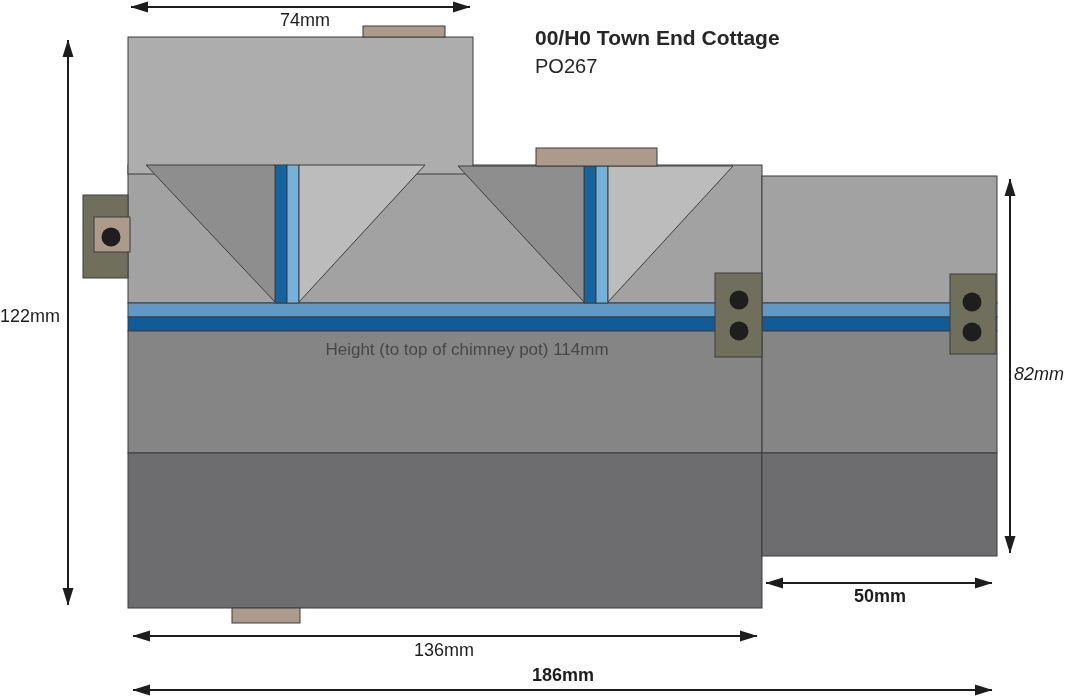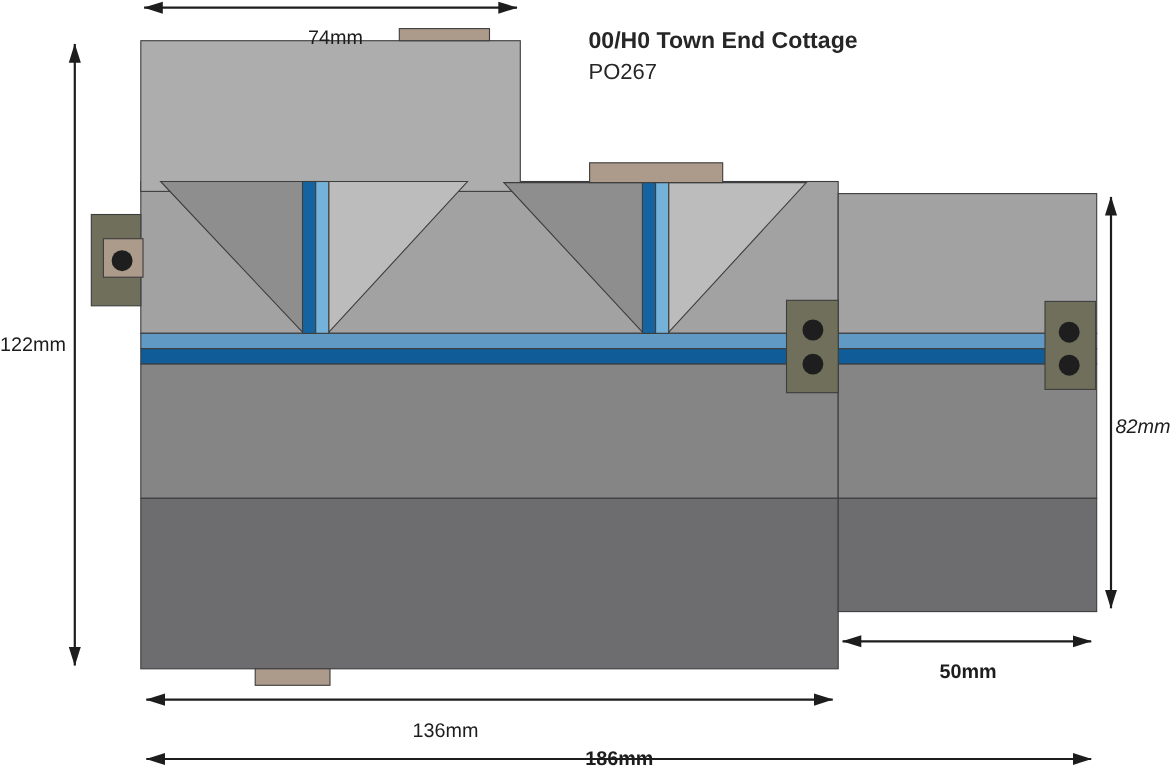--- a/index.html
+++ b/index.html
@@ -27,21 +27,21 @@
   .f-bluelt{fill:var(--blue-band-light);}
   .f-bluedk{fill:var(--blue-band-dark);}
   .f-striplt{fill:var(--blue-stripe-light);}
   .f-stripdk{fill:var(--blue-stripe-dark);}
   .f-olive{fill:var(--olive-stack);}
   .f-tan{fill:var(--tan-chimney);}
   .f-pot{fill:var(--pot-black);}
   .dim{stroke:var(--ink);stroke-width:2;fill:none;}
   .ah{fill:var(--ink);}
   
-  .lbl{position:absolute;font-size:18px;line-height:1.1;color:var(--ink);white-space:nowrap;margin-top:14px;}
+  .lbl{position:absolute;font-size:18px;line-height:1.1;color:var(--ink);white-space:nowrap;}
   .lbl.center{text-align:center;}
   .title-product{position:absolute;left:535px;top:26px;font-size:21px;font-weight:700;color:#262626;}
   .title-code{position:absolute;left:535px;top:55px;font-size:20px;color:#262626;text-align:right;}
   .height-note{position:absolute;left:266px;top:340px;width:402px;text-align:center;
                font-size:17px;color:var(--ink-soft);}
 </style>
 </head>
 <body>
 
 <div class="stage">
@@ -102,23 +102,24 @@
     <line class="dim" x1="766" y1="583" x2="992" y2="583" marker-start="url(#ah-start)" marker-end="url(#ah-end)"></line>
     <line class="dim" x1="133" y1="636" x2="757" y2="636" marker-start="url(#ah-start)" marker-end="url(#ah-end)"></line>
     <line class="dim" x1="133" y1="690" x2="992" y2="690" marker-start="url(#ah-start)" marker-end="url(#ah-end)"></line>
   </svg>
 
   <div class="title-product">00/H0 Town End Cottage</div>
   <div class="title-code">PO267</div>
 
   <div class="lbl center" style="left:240px;top:11px;width:130px;">74mm</div>
 
-  <div class="lbl" style="left:0px;top:290px;">122mm</div>
+  <div class="lbl" style="left:0px;top:307px;">122mm</div>
 
   <div class="lbl" style="left:1014px;top:365px;font-style:italic;">82mm</div>
 
   <div class="lbl center" style="left:815px;top:587px;width:130px;font-weight:bold;">50mm</div>
 
-  <div class="lbl center" style="left:340px;top:641px;width:130px;">136mm</div>
+  <div class="lbl center" style="left:379px;top:641px;width:130px;">136mm</div>
 
   <div class="lbl center" style="left:498px;top:666px;width:130px;font-weight:bold;">186mm</div>
 
+  <div class="height-note">Height (to top of chimney pot) 114mm</div>
 </div>
 
 </body></html>

